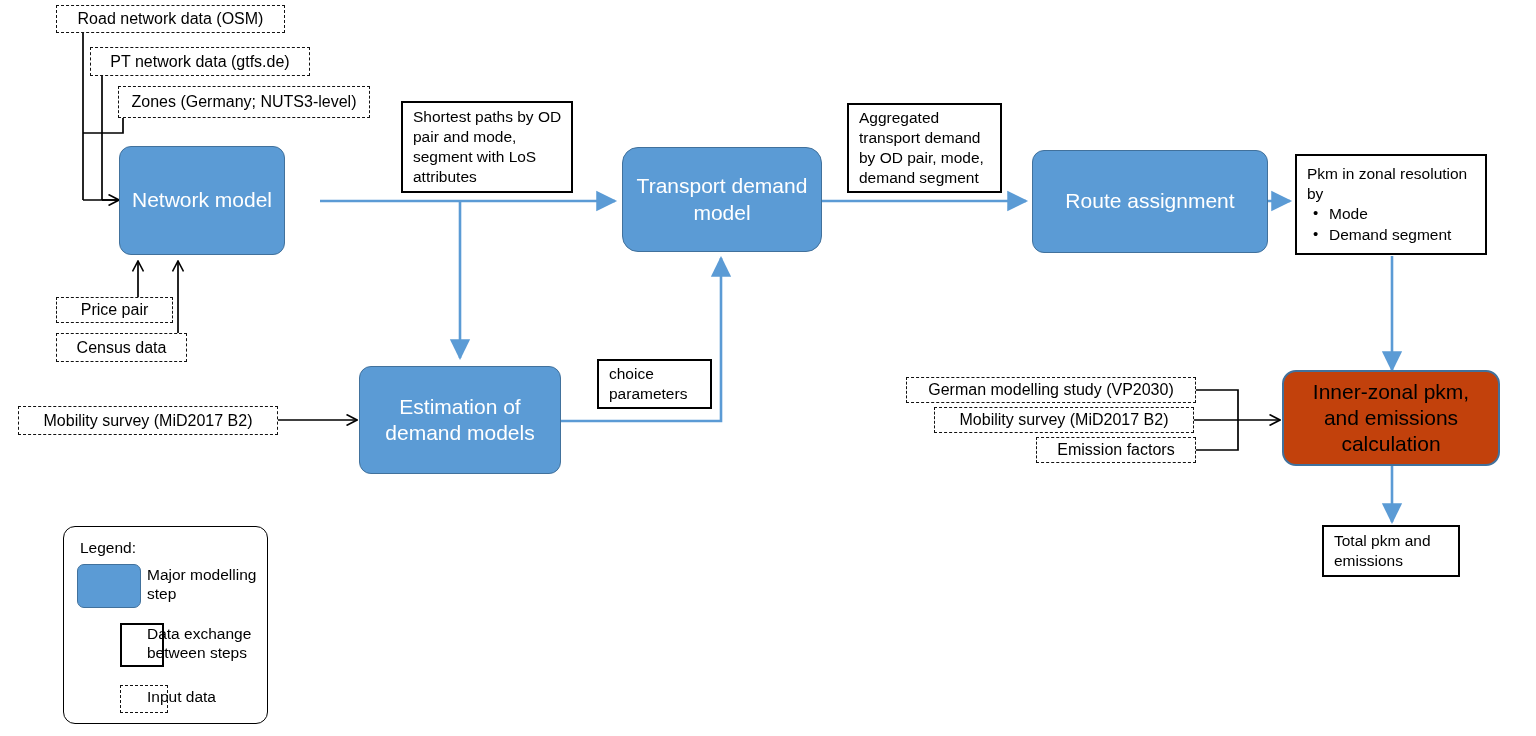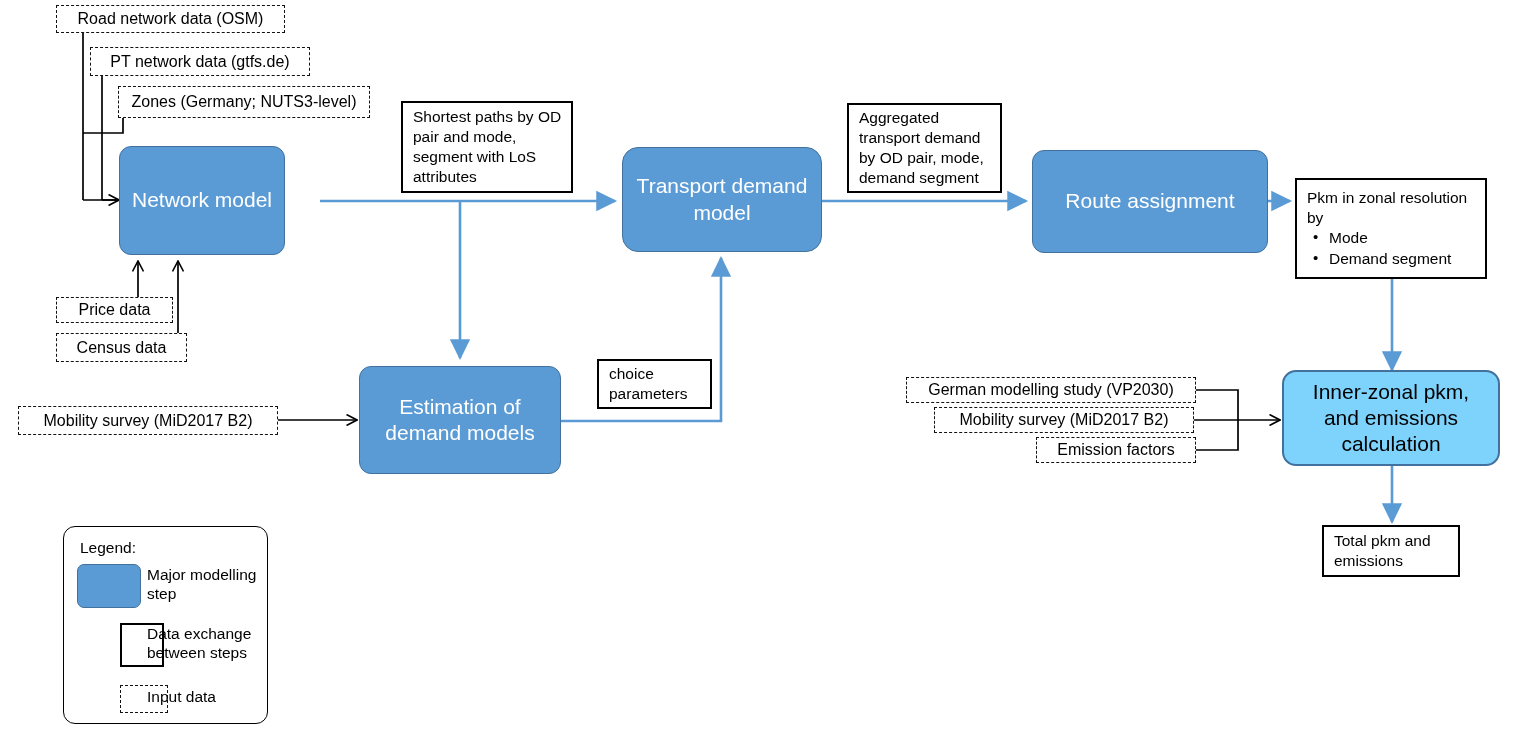--- a/index.html
+++ b/index.html
@@ -68,21 +68,21 @@
     color: #000000;
     font-size: 16px;
     line-height: 1.25;
     padding: 3px 10px;
     text-align: center;
     justify-content: center;
   }
 
   
   .calc-box {
-    background: #7dd3fc;
+    background: #c2410c;
     border: 2px solid #41719C;
     border-radius: 14px;
     color: #000000;
     font-size: 21px;
     line-height: 1.25;
     padding: 4px 10px;
   }
 
   .bullets {
     margin: 0;
@@ -240,21 +240,21 @@
 
   <div class="node input-box" style="left:90px; top:47px; width:220px; height:29px;">
     <span>PT network data (gtfs.de)</span>
   </div>
 
   <div class="node input-box" style="left:118px; top:86px; width:252px; height:32px;">
     <span>Zones (Germany; NUTS3-level)</span>
   </div>
 
   <div class="node input-box" style="left:56px; top:297px; width:117px; height:26px;">
-    <span>Price data</span>
+    <span>Price pair</span>
   </div>
 
   <div class="node input-box" style="left:56px; top:333px; width:131px; height:29px;">
     <span>Census data</span>
   </div>
 
   <div class="node input-box" style="left:18px; top:406px; width:260px; height:29px;">
     <span>Mobility survey (MiD2017 B2)</span>
   </div>
 
@@ -295,21 +295,21 @@
   </div>
 
   <div class="node data-box" style="left:847px; top:103px; width:155px; height:90px;">
     <span class="inner">Aggregated transport demand by OD pair, mode, demand segment</span>
   </div>
 
   <div class="node data-box" style="left:597px; top:359px; width:115px; height:50px;">
     <span class="inner">choice parameters</span>
   </div>
 
-  <div class="node data-box" style="left:1295px; top:154px; width:192px; height:101px; flex-direction:column; align-items:flex-start; justify-content:center;margin-top:24px;">
+  <div class="node data-box" style="left:1295px; top:154px; width:192px; height:101px; flex-direction:column; align-items:flex-start; justify-content:center;">
     <span class="inner">Pkm in zonal resolution by</span>
     <ul class="bullets">
       <li>Mode</li>
       <li>Demand segment</li>
     </ul>
   </div>
 
   <div class="node data-box" style="left:1322px; top:525px; width:138px; height:52px;">
     <span class="inner">Total pkm and emissions</span>
   </div>

